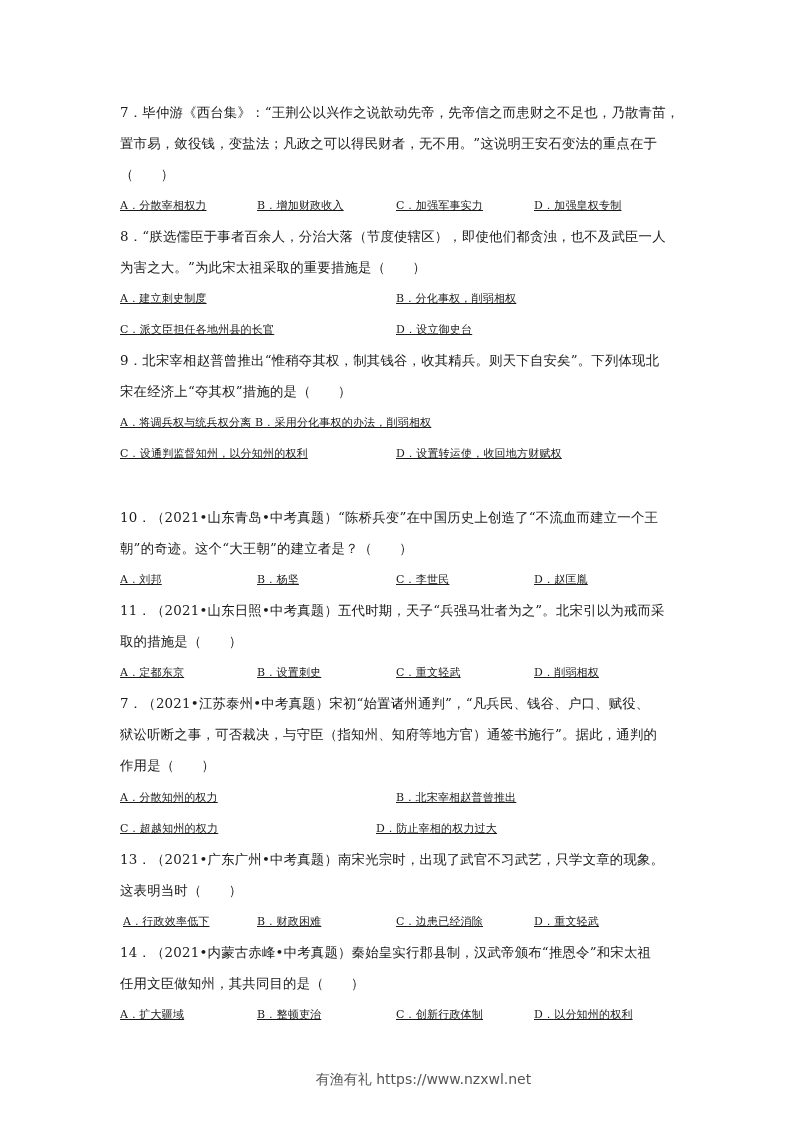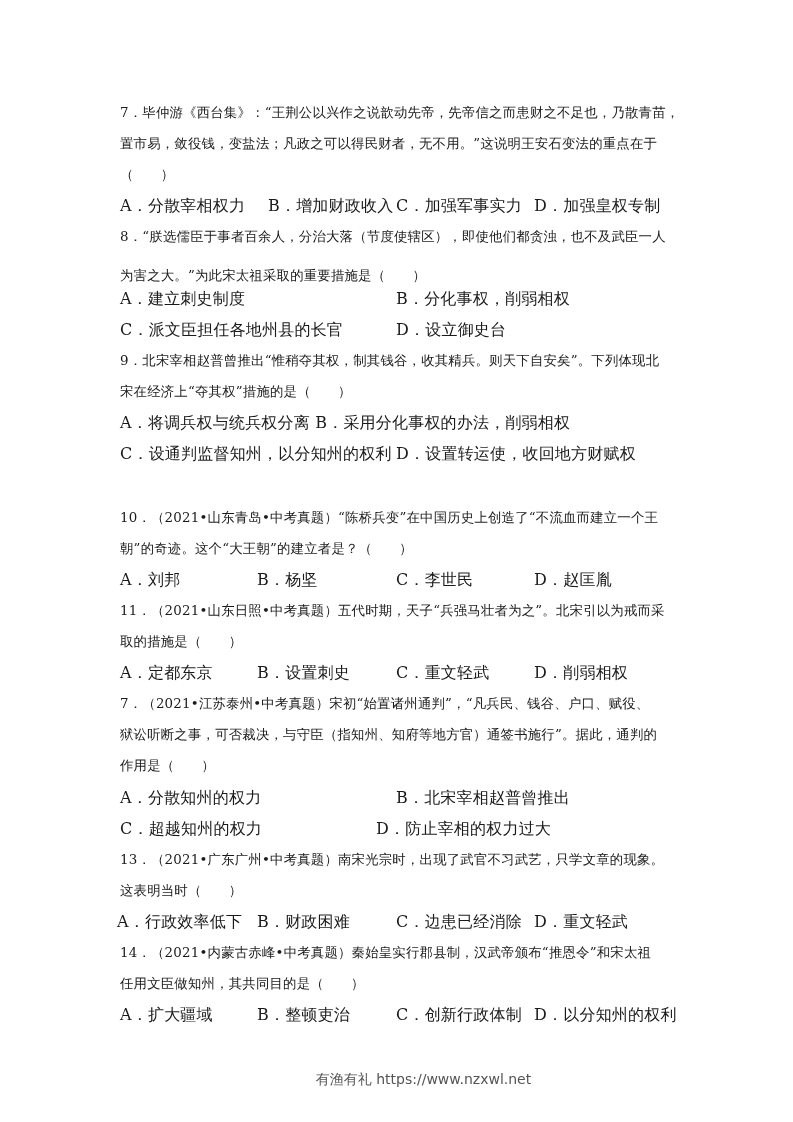--- a/index.html
+++ b/index.html
@@ -1,42 +1,42 @@
 <!DOCTYPE html>
 <html><head>
 <meta charset="utf-8">
 <style>
   html, body { margin: 0; padding: 0; background: #ffffff; }
   body { width: 793px; height: 1122px; position: relative; overflow: hidden;
          font-family: "DejaVu Serif", "Liberation Serif", serif; color: #1a1a1a; }
   .page { position: absolute; left: 0; top: 0; width: 793px; height: 1122px; }
   .line { position: absolute; left: 120px; width: 570px; font-size: 13.4px; line-height: 18px;
           white-space: nowrap; letter-spacing: 0.2px; }
-  .opt { position: absolute; font-size: 16px; line-height: 18px; white-space: nowrap; letter-spacing: 0.2px; }
+  .opt { position: absolute; font-size: 11px; line-height: 18px; white-space: nowrap; letter-spacing: 0.2px; text-decoration: underline; }
   .footer { position: absolute; top: 1071px; left: 0; width: 793px; text-align: center;
             font-family: "DejaVu Sans", "Liberation Sans", sans-serif; font-size: 14px; color: #555; padding-left: 27px; }
 </style>
 </head>
 <body>
 
 <div class="page">
 
   <div>
     <div class="line" style="top:104px">7．毕仲游《西台集》：“王荆公以兴作之说歆动先帝，先帝信之而患财之不足也，乃散青苗，</div>
     <div class="line" style="top:135px">置市易，敛役钱，变盐法；凡政之可以得民财者，无不用。”这说明王安石变法的重点在于</div>
     <div class="line" style="top:166px">（　　）</div>
     <div class="opt" style="top:197px;left:120px">A．分散宰相权力</div>
-    <div class="opt" style="top:197px;left:268px">B．增加财政收入</div>
+    <div class="opt" style="top:197px;left:257px">B．增加财政收入</div>
     <div class="opt" style="top:197px;left:396px">C．加强军事实力</div>
     <div class="opt" style="top:197px;left:534px">D．加强皇权专制</div>
   </div>
 
   <div>
     <div class="line" style="top:228px">8．“朕选儒臣于事者百余人，分治大落（节度使辖区），即使他们都贪浊，也不及武臣一人</div>
-    <div class="line" style="top:267px">为害之大。”为此宋太祖采取的重要措施是（　　）</div>
+    <div class="line" style="top:259px">为害之大。”为此宋太祖采取的重要措施是（　　）</div>
     <div class="opt" style="top:290px;left:120px">A．建立刺史制度</div>
     <div class="opt" style="top:290px;left:396px">B．分化事权，削弱相权</div>
     <div class="opt" style="top:321px;left:120px">C．派文臣担任各地州县的长官</div>
     <div class="opt" style="top:321px;left:396px">D．设立御史台</div>
   </div>
 
   <div>
     <div class="line" style="top:352px">9．北宋宰相赵普曾推出“惟稍夺其权，制其钱谷，收其精兵。则天下自安矣”。下列体现北</div>
     <div class="line" style="top:383px">宋在经济上“夺其权”措施的是（　　）</div>
     <div class="opt" style="top:414px;left:120px">A．将调兵权与统兵权分离 B．采用分化事权的办法，削弱相权</div>
@@ -68,21 +68,21 @@
     <div class="line" style="top:757px">作用是（　　）</div>
     <div class="opt" style="top:789px;left:120px">A．分散知州的权力</div>
     <div class="opt" style="top:789px;left:396px">B．北宋宰相赵普曾推出</div>
     <div class="opt" style="top:820px;left:120px">C．超越知州的权力</div>
     <div class="opt" style="top:820px;left:376px">D．防止宰相的权力过大</div>
   </div>
 
   <div>
     <div class="line" style="top:851px">13．（2021•广东广州•中考真题）南宋光宗时，出现了武官不习武艺，只学文章的现象。</div>
     <div class="line" style="top:882px">这表明当时（　　）</div>
-    <div class="opt" style="top:913px;left:117px">A．行政效率低下</div>
+    <div class="opt" style="top:913px;left:123px">A．行政效率低下</div>
     <div class="opt" style="top:913px;left:257px">B．财政困难</div>
     <div class="opt" style="top:913px;left:396px">C．边患已经消除</div>
     <div class="opt" style="top:913px;left:534px">D．重文轻武</div>
   </div>
 
   <div>
     <div class="line" style="top:944px">14．（2021•内蒙古赤峰•中考真题）秦始皇实行郡县制，汉武帝颁布“推恩令”和宋太祖</div>
     <div class="line" style="top:975px">任用文臣做知州，其共同目的是（　　）</div>
     <div class="opt" style="top:1006px;left:120px">A．扩大疆域</div>
     <div class="opt" style="top:1006px;left:257px">B．整顿吏治</div>

